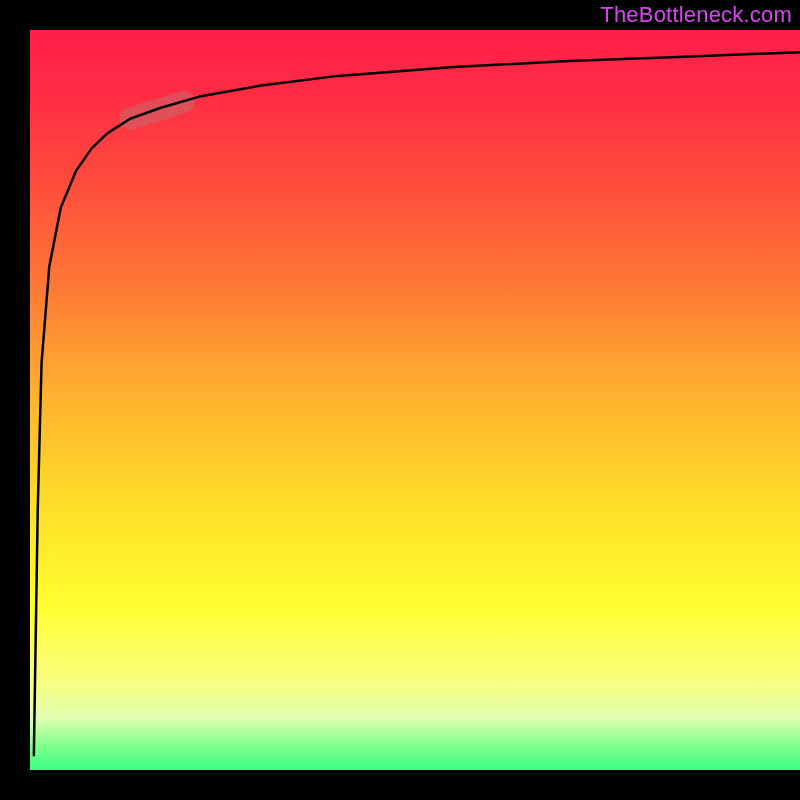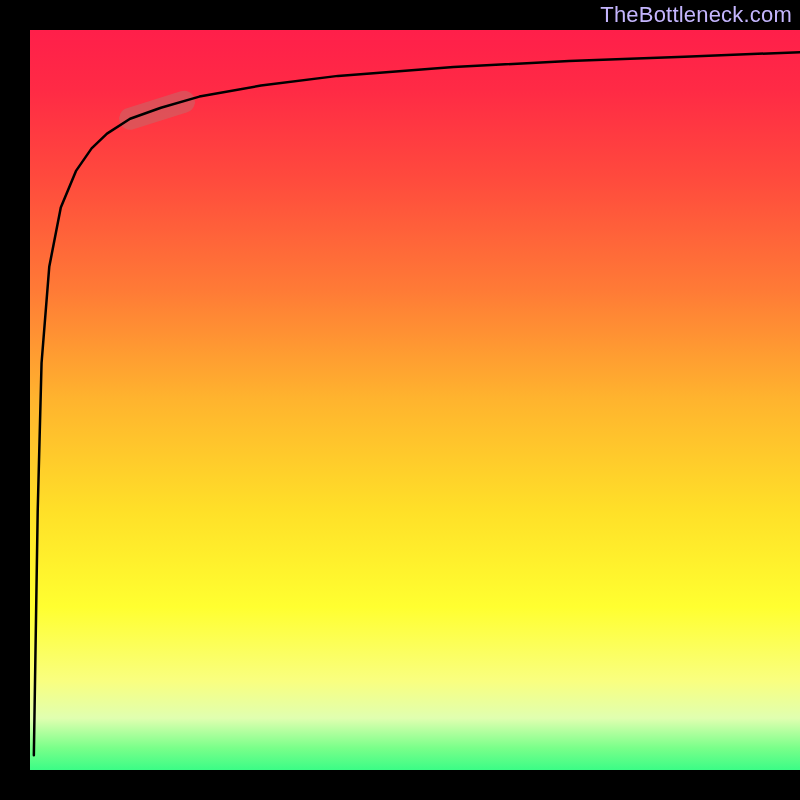--- a/index.html
+++ b/index.html
@@ -12,21 +12,21 @@
     height: 800px;
     background: #000;
     position: relative;
     font-family: Arial, Helvetica, sans-serif;
     overflow: hidden;
   }
   .watermark {
     position: absolute;
     top: 2px;
     right: 8px;
-    color: #c4b5fd;
+    color: #d946ef;
     font-size: 22px;
     font-weight: 500;
     letter-spacing: 0.2px;
     z-index: 10;
   }
   .plot-area {
     position: absolute;
     left: 30px;
     top: 30px;
     width: 770px;

